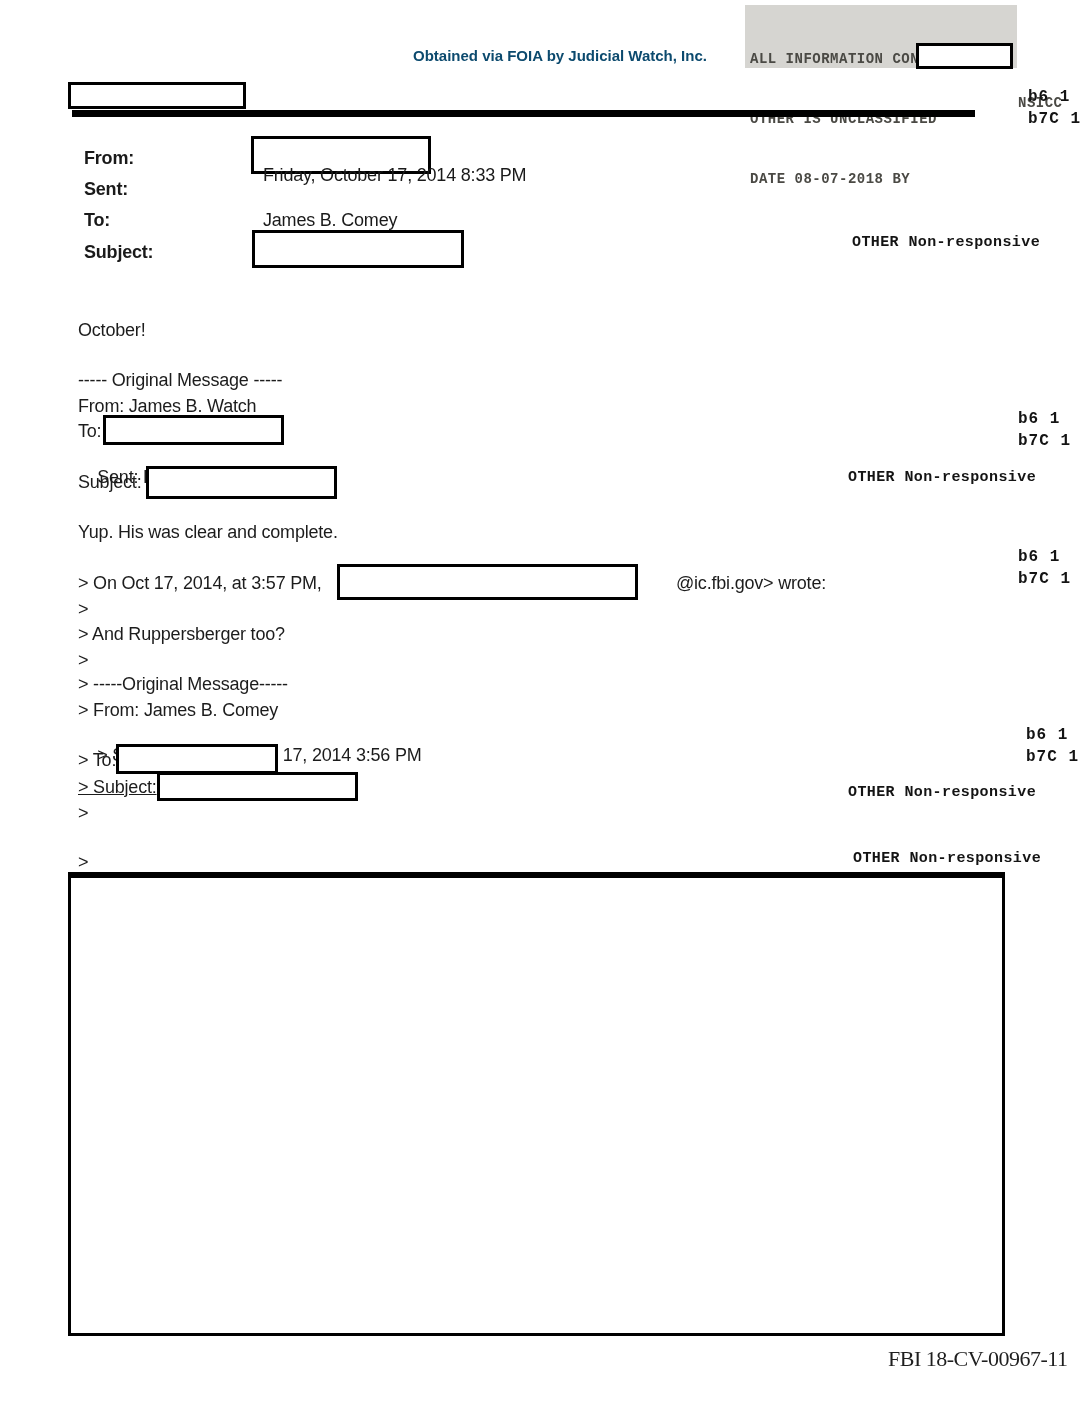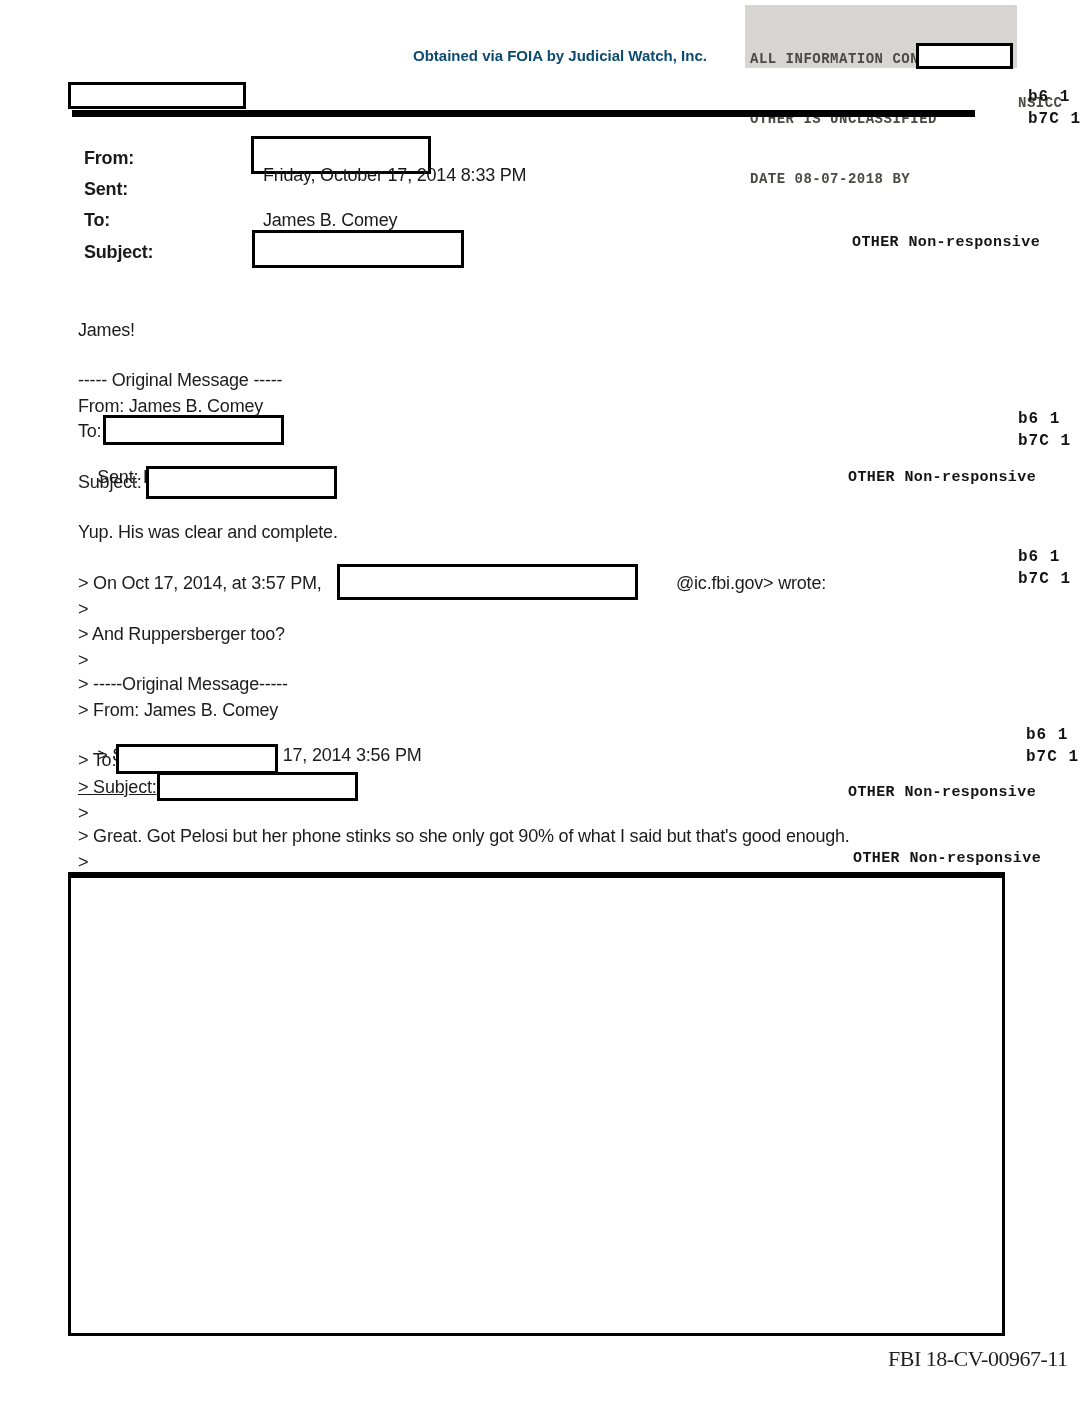--- a/index.html
+++ b/index.html
@@ -55,24 +55,24 @@
   <div class="hline hdr-label" style="left:84px; top:179px;">Sent:</div>
   <div class="hline" style="left:263px; top:165px;">Friday, October 17, 2014 8:33 PM</div>
 
   <div class="hline hdr-label" style="left:84px; top:210px;">To:</div>
   <div class="hline" style="left:263px; top:210px;">James B. Comey</div>
 
   <div class="hline hdr-label" style="left:84px; top:242px;">Subject:</div>
   <div class="redact" style="left:252px; top:230px; width:212px; height:38px;"></div>
   <div class="abs mono ann" style="left:852px; top:234px;">OTHER Non-responsive</div>
 
-  <div class="body-line" style="top:320px;">James!</div>
+  <div class="body-line" style="top:320px;">October!</div>
 
   <div class="body-line" style="top:370px;">----- Original Message -----</div>
-  <div class="body-line" style="top:396px;">From: James B. Comey</div>
+  <div class="body-line" style="top:396px;">From: James B. Watch</div>
   <div class="body-line" style="top:421px;">To:</div>
   <div class="redact" style="left:103px; top:415px; width:181px; height:30px;"></div>
   <div class="body-line" style="top:446px;">
     <span>Sent: Fri </span><span class="underl">Oct 17 20:32:31 2014</span>
   </div>
   <div class="body-line" style="top:472px;">Subject:</div>
   <div class="redact" style="left:146px; top:466px; width:191px; height:33px;"></div>
 
   <div class="abs mono code" style="left:1018px; top:410px;">b6 1</div>
   <div class="abs mono code" style="left:1018px; top:432px;">b7C 1</div>
@@ -98,21 +98,20 @@
   <div class="body-line" style="top:750px;">&gt; To:</div>
   <div class="redact" style="left:116px; top:744px; width:162px; height:30px;"></div>
   <div class="abs mono code" style="left:1026px; top:726px;">b6 1</div>
   <div class="abs mono code" style="left:1026px; top:748px;">b7C 1</div>
 
   <div class="body-line" style="top:777px;text-decoration:underline;">&gt; Subject:</div>
   <div class="redact" style="left:157px; top:772px; width:201px; height:29px;"></div>
   <div class="abs mono ann" style="left:848px; top:784px;">OTHER Non-responsive</div>
 
   <div class="body-line" style="top:803px;">&gt;</div>
-  <div class="body-line" style="top:826px;">&gt; Great. Got Pelosi but her phone stinks so she only got 90% of what I said but that's good enough.</div>
   <div class="abs mono ann" style="left:853px; top:850px;">OTHER Non-responsive</div>
   <div class="body-line" style="top:852px;">&gt;</div>
 
   <div class="bigredact"></div>
 
   <div class="bates">FBI 18-CV-00967-11</div>
 
 </div>
 
 </body></html>

